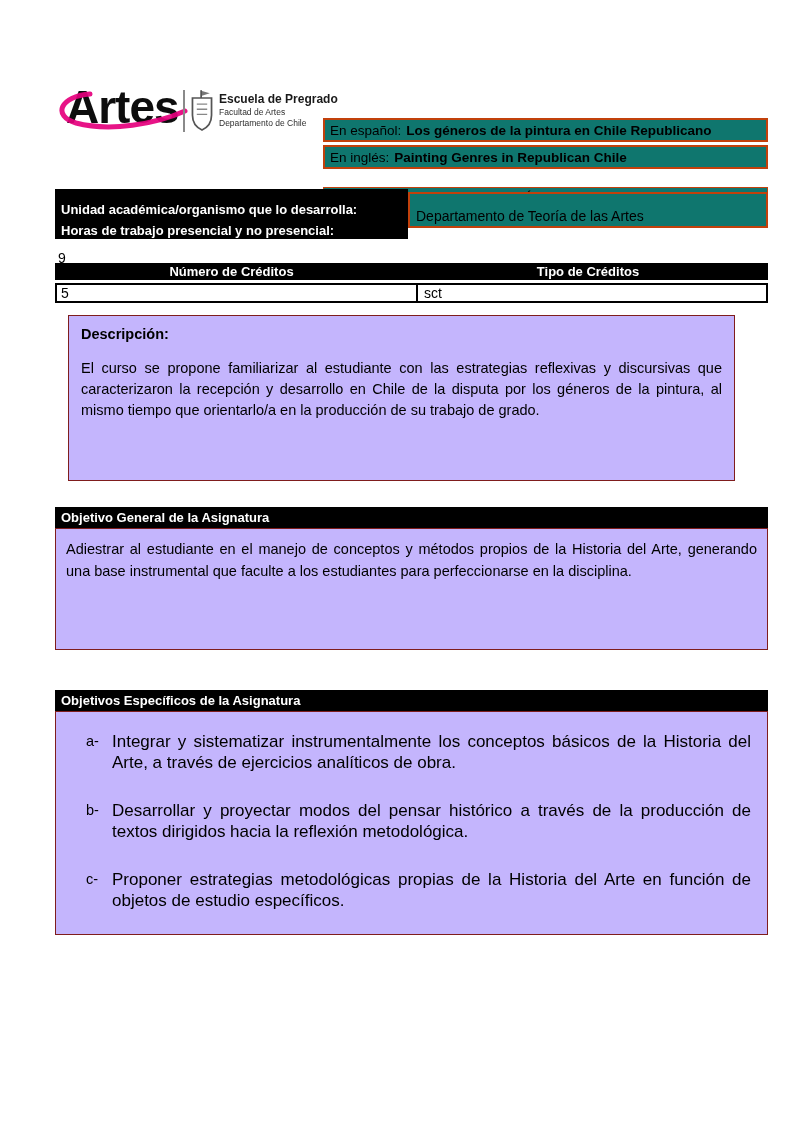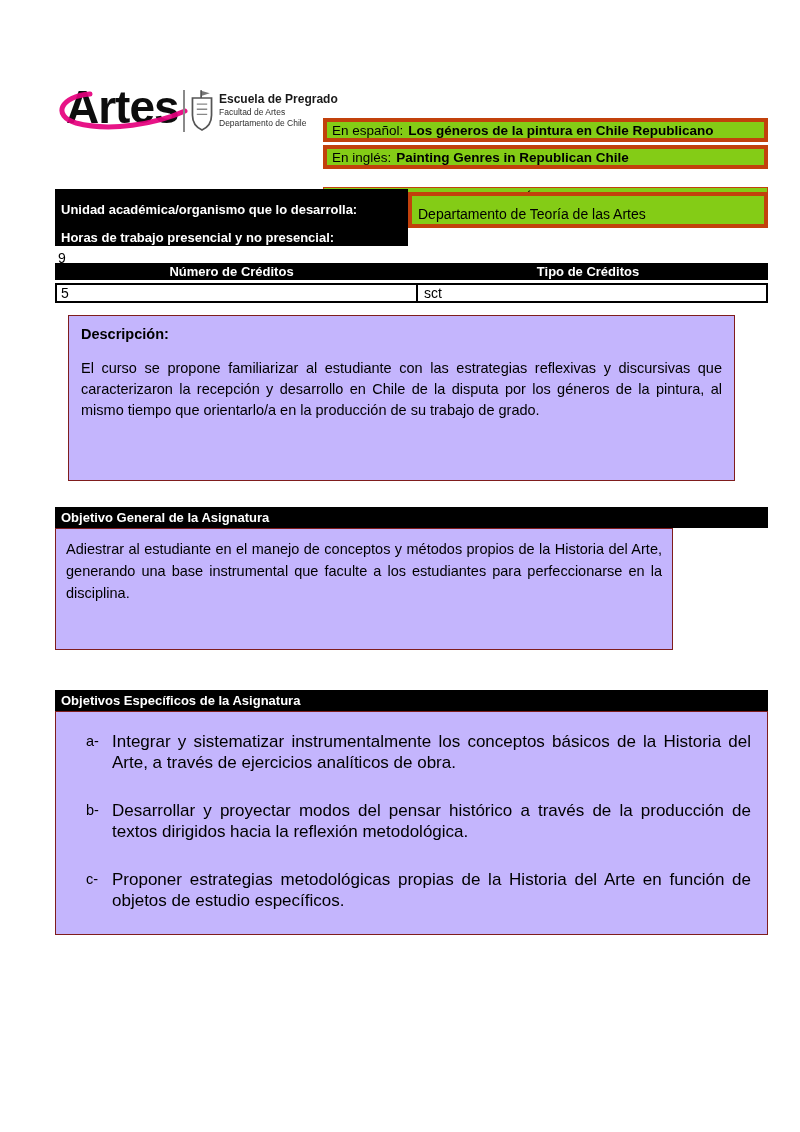--- a/index.html
+++ b/index.html
@@ -16,21 +16,21 @@
   .school-sub { font-size:8.5px; color:#2e2e2e; line-height:10px; margin-top:1px; }
 
   
   .bar {
     background:#000; color:#fff; font-weight:bold; font-size:13px;
     display:flex; align-items:center; padding:0 6px; white-space:nowrap;
   }
   .bar.center { justify-content:center; padding:0; }
 
   
-  .cell2 { border:4px solid #c2410c; background:#84cc16; display:flex; align-items:center; padding:0 5px; font-size:13.5px; }
+  .cell2 { border:2px solid #c2410c; background:#0f766e; display:flex; align-items:center; padding:0 5px; font-size:13.5px; }
   .box1 { border:1px solid #7f1d1d; background:#c4b5fd; }
 
   .lbl { margin-right:5px; }
   .bold { font-weight:bold; }
 
   .plain-val { font-size:14px; }
 
   .cv-left { width:351px; border-right:2px solid #000; display:flex; align-items:center; padding:0 4px; font-size:14px; }
   .cv-right { flex:1; display:flex; align-items:center; padding:0 6px; font-size:14px; }
 
@@ -77,40 +77,40 @@
     <span class="lbl">En inglés:</span>
     <span class="bold">Painting Genres in Republican Chile</span>
   </div>
 
   <div class="abs cell2" style="left:323px; top:187px; width:445px; height:20px; border-width:1px;">Nombre profesor (a) Guadalupe Álvarez de Araya Cid</div>
 
   <div class="abs bar" style="left:55px; top:189px; width:353px; height:40px;">Unidad académica/organismo que lo desarrolla:</div>
 
   <div class="abs cell2" style="left:408px; top:192px; width:360px; height:36px; align-items:flex-end; padding:2px 6px; font-size:14px;">Departamento de Teoría de las Artes</div>
 
-  <div class="abs bar" style="left:55px; top:228px; width:353px; height:18px;">Horas de trabajo presencial y no presencial:</div>
+  <div class="abs bar" style="left:55px; top:221px; width:353px; height:18px;">Horas de trabajo presencial y no presencial:</div>
 
   <div class="abs plain-val" style="left:58px; top:250px;">9</div>
 
   <div class="abs bar center" style="left:55px; top:263px; width:353px; height:17px;">Número de Créditos</div>
   <div class="abs bar center" style="left:408px; top:263px; width:360px; height:17px;">Tipo de Créditos</div>
 
   <div class="abs" style="left:55px; top:283px; width:713px; height:20px; border:2px solid #000; display:flex;">
     <div class="cv-left">5</div>
     <div class="cv-right">sct</div>
   </div>
 
   <div class="abs box1" style="left:68px; top:315px; width:667px; height:166px; padding:10px 12px;">
     <div class="desc-label">Descripción:</div>
     <div class="para" style="margin-top:16px;">El curso se propone familiarizar al estudiante con las estrategias reflexivas y discursivas que caracterizaron la recepción y desarrollo en Chile de la disputa por los géneros de la pintura, al mismo tiempo que orientarlo/a en la producción de su trabajo de grado.</div>
   </div>
 
   <div class="abs bar" style="left:55px; top:507px; width:713px; height:21px;">Objetivo General de la Asignatura</div>
 
-  <div class="abs box1" style="left:55px; top:528px; width:618px; height:122px; padding:9px 10px;">
+  <div class="abs box1" style="left:55px; top:528px; width:713px; height:122px; padding:9px 10px;">
     <div class="para" style="line-height:22px;">Adiestrar al estudiante en el manejo de conceptos y métodos propios de la Historia del Arte, generando una base instrumental que faculte a los estudiantes para perfeccionarse en la disciplina.</div>
   </div>
 
   <div class="abs bar" style="left:55px; top:690px; width:713px; height:21px;">Objetivos Específicos de la Asignatura</div>
 
   <div class="abs box1" style="left:55px; top:711px; width:713px; height:224px; padding:19px 14px 0 30px;">
 
     <div class="obj-item">
       <div class="obj-marker">a-</div>
       <div class="obj-text">Integrar y sistematizar instrumentalmente los conceptos básicos de la Historia del Arte, a través de ejercicios analíticos de obra.</div>

